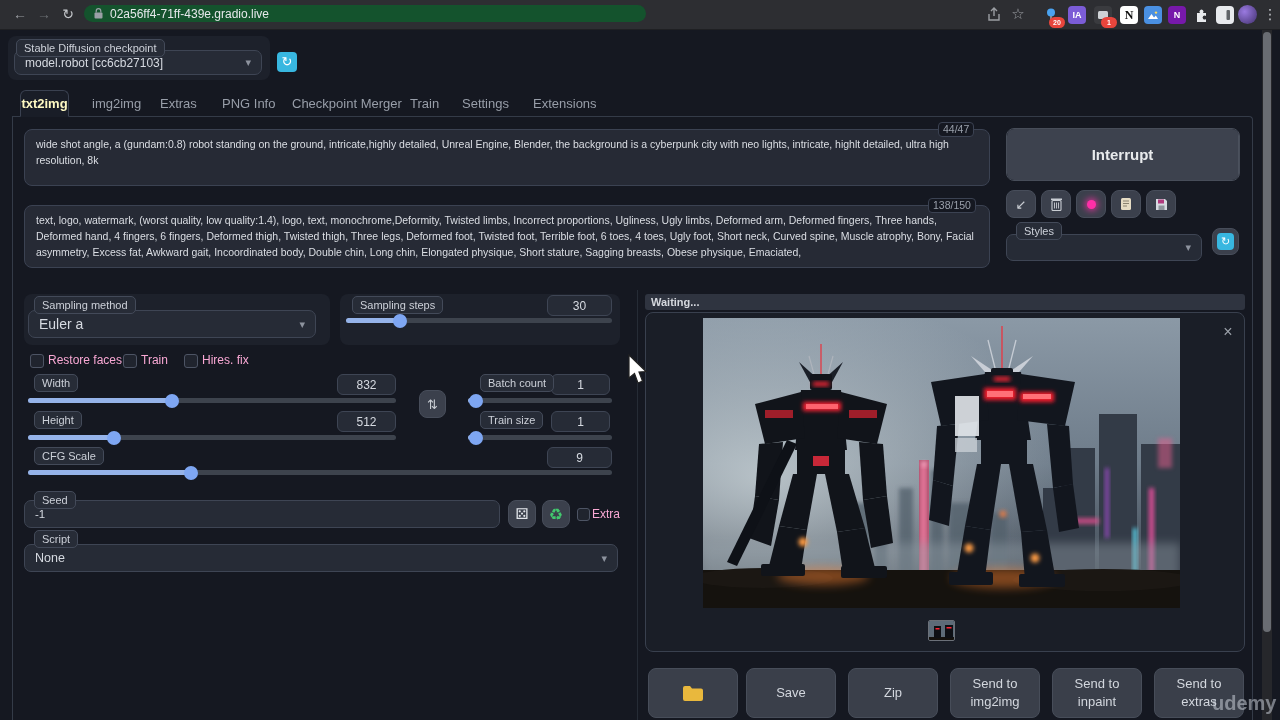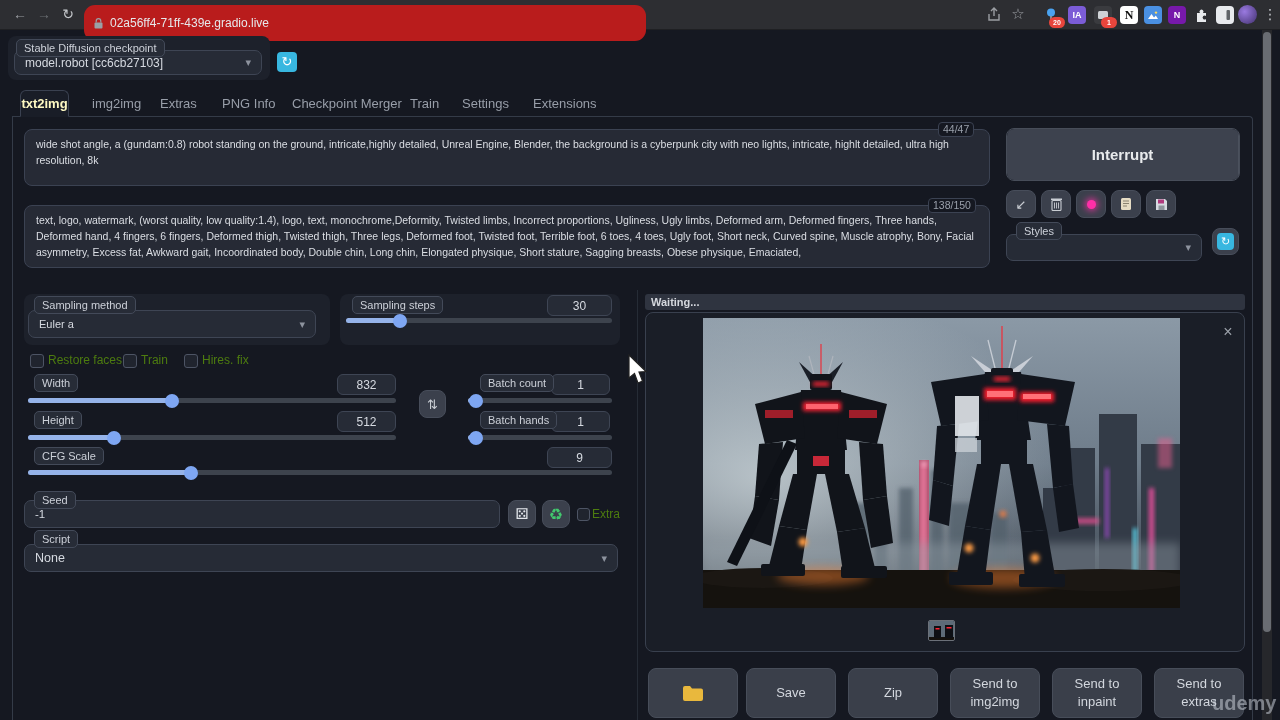--- a/index.html
+++ b/index.html
@@ -2,21 +2,21 @@
 <html><head>
 <meta charset="utf-8">
 <style>
   html,body{margin:0;padding:0;background:#101218;}
   #screen{position:relative;width:1280px;height:720px;overflow:hidden;background:#151821;
           font-family:"Liberation Sans",sans-serif;-webkit-font-smoothing:antialiased;}
   .abs{position:absolute;box-sizing:border-box;}
   
   #chrome{left:0;top:0;width:1280px;height:30px;background:#2d2e32;border-bottom:1px solid #1f2023;}
   .nav-ic{top:4px;width:20px;height:20px;color:#9b9ea3;font-size:14px;line-height:20px;text-align:center;}
-  #urlpill{left:84px;top:5px;width:562px;height:36px;background:#b91c1c;border-radius:11px;
+  #urlpill{left:84px;top:5px;width:562px;height:17px;background:#14532d;border-radius:11px;
            display:flex;align-items:center;padding:0 10px;gap:7px;}
   #urltext{color:#e6e8eb;font-size:12px;}
   .extic{top:6px;width:18px;height:18px;border-radius:4px;font-size:9px;font-weight:bold;
          display:flex;align-items:center;justify-content:center;color:#fff;}
   .badge{position:absolute;right:-5px;bottom:-4px;min-width:12px;height:11px;background:#e8453c;border-radius:6px;
          color:#fff;font-size:7px;line-height:11px;text-align:center;padding:0 2px;font-weight:bold;}
   
   #sb-track{left:1262px;top:30px;width:10px;height:690px;background:#26272b;}
   #sb-thumb{left:1263px;top:32px;width:8px;height:600px;background:#696c72;border-radius:4px;}
   
@@ -28,21 +28,21 @@
   .ta{background:#262a35;border:1px solid #3b4252;border-radius:8px;color:#dbdee4;
       font-family:"Liberation Sans",sans-serif;font-size:10.5px;line-height:1.5;
       padding:7px 11px;resize:none;outline:none;overflow:hidden;}
   .counter{color:#9aa0ab;font-size:10.5px;z-index:4;background:#151821;padding:0 4px;border:1px solid #3b4252;border-radius:4px;line-height:13px;}
   .numbox{background:#262b36;border:1px solid #3e4554;border-radius:6px;color:#d6dae1;
           font-size:12px;text-align:center;line-height:20px;}
   .track{height:5px;border-radius:3px;background:#3d434d;}
   .fill{position:absolute;left:0;top:0;height:5px;border-radius:3px;background:#95b3e9;}
   .knob{position:absolute;top:-4.5px;width:14px;height:14px;border-radius:50%;background:#7ea6f2;}
   .cb{width:12px;height:12px;background:#20242e;border:1px solid #4d5464;border-radius:3px;}
-  .cblab{color:#4d7c0f;font-size:12px;}
+  .cblab{color:#f9a8d4;font-size:12px;}
   .icon-btn{width:30px;height:28px;background:#3b404c;border:1px solid #474d5a;border-radius:8px;
             display:flex;align-items:center;justify-content:center;color:#c9cdd3;}
   .panel{background:#1d212b;border-radius:8px;}
   .tab{top:91px;font-size:13px;color:#989ea9;line-height:25px;}
   .g-btn{width:90px;height:50px;background:#3a3f4a;border:1px solid #474d59;border-radius:8px;color:#d3d7de;
          font-size:13px;display:flex;align-items:center;justify-content:center;text-align:center;padding:0 5px;line-height:1.35;}
   .cyan-sq{background:#38b7e0;border-radius:4px;color:#fff;text-align:center;}
 </style>
 </head>
 <body>
@@ -169,21 +169,21 @@
     <span></span>
     <span class="car">▾</span>
   </div>
   <div class="abs icon-btn" style="left:1212px;top:228px;width:27px;height:27px">
     <span class="cyan-sq" style="width:17px;height:17px;font-size:11px;line-height:17px">↻</span>
   </div>
 
   <div class="abs panel" style="left:24px;top:294px;width:306px;height:51px"></div>
   <div class="abs chip" style="left:34px;top:296px">Sampling method</div>
   <div class="abs field dd" style="left:28px;top:310px;width:288px;height:28px">
-    <span style="font-size:11px">Euler a</span>
+    <span style="font-size:14px">Euler a</span>
     <span class="car">▾</span>
   </div>
 
   <div class="abs panel" style="left:340px;top:294px;width:280px;height:51px"></div>
   <div class="abs chip" style="left:352px;top:296px">Sampling steps</div>
   <div class="abs numbox" style="left:547px;top:295px;width:65px;height:21px">30</div>
   <div class="abs track" style="left:346px;top:318px;width:266px">
     <div class="fill" style="width:55px"></div>
       <div class="knob" style="left:47px"></div>
   </div>
@@ -219,21 +219,21 @@
     <span>⇅</span>
   </div>
 
   <div class="abs chip" style="left:480px;top:374px">Batch count</div>
   <div class="abs numbox" style="left:551px;top:374px;width:59px;height:21px">1</div>
   <div class="abs track" style="left:468px;top:398px;width:144px">
     <div class="fill" style="width:9px"></div>
       <div class="knob" style="left:1px"></div>
   </div>
 
-  <div class="abs chip" style="left:480px;top:411px">Batch hands</div>
+  <div class="abs chip" style="left:480px;top:411px">Train size</div>
   <div class="abs numbox" style="left:551px;top:411px;width:59px;height:21px">1</div>
   <div class="abs track" style="left:468px;top:435px;width:144px">
     <div class="fill" style="width:9px"></div>
       <div class="knob" style="left:1px"></div>
   </div>
 
   <div class="abs chip" style="left:34px;top:447px">CFG Scale</div>
   <div class="abs numbox" style="left:547px;top:447px;width:65px;height:21px">9</div>
   <div class="abs track" style="left:28px;top:470px;width:584px">
     <div class="fill" style="width:163px"></div>

